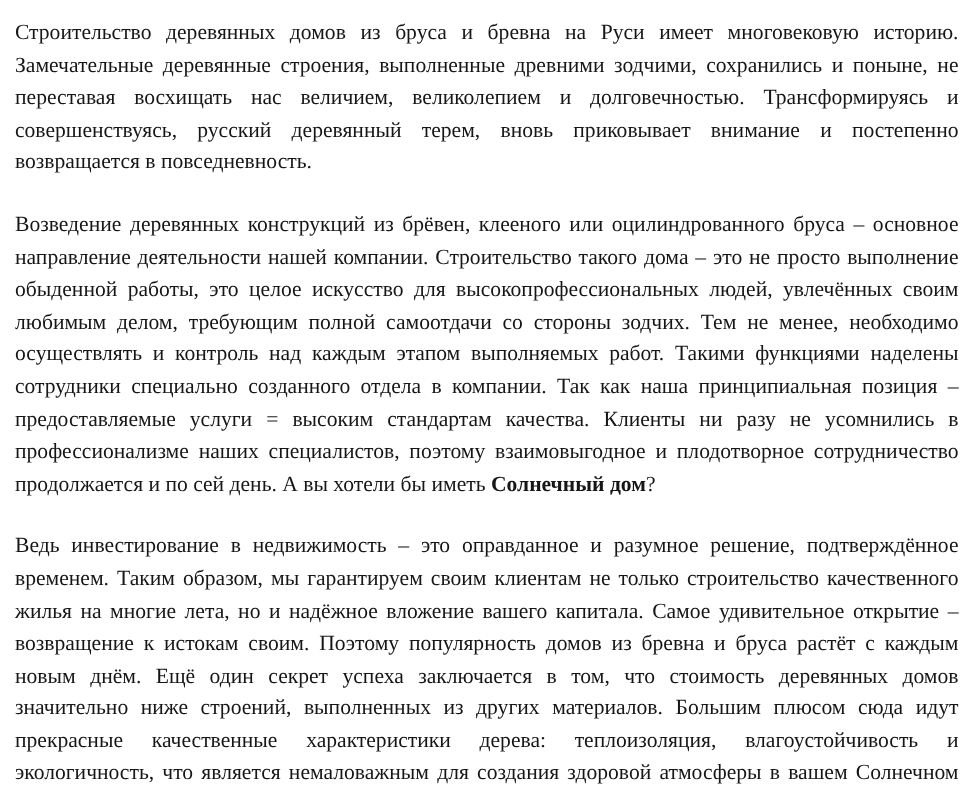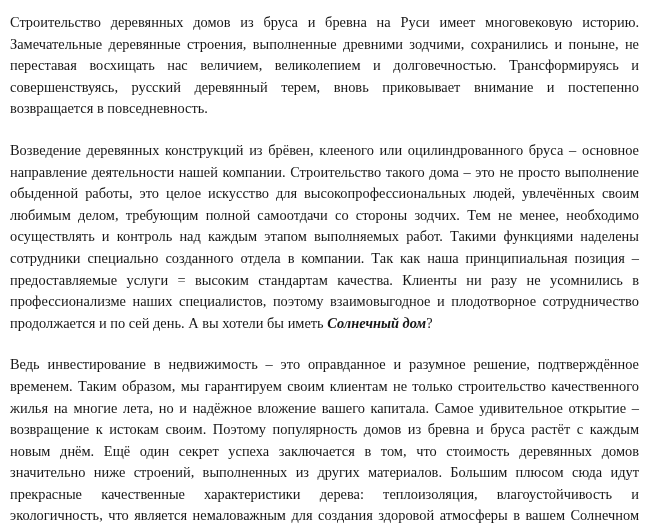--- a/index.html
+++ b/index.html
@@ -31,21 +31,20 @@
     text-align: justify;
     text-justify: inter-word;
     color: #161616;
     letter-spacing: 0px;
   }
   .para:last-child {
     margin-bottom: 0;
   }
   .para b, .bold {
     font-weight: bold;
-    font-style: italic;
   }
 </style>
 </head>
 <body>
 
 <div class="page">
   <div class="article">
     <p class="para"><span>Строительство деревянных домов из бруса и бревна на Руси имеет многовековую историю. Замечательные деревянные строения, выполненные древними зодчими, сохранились и поныне, не переставая восхищать нас величием, великолепием и долговечностью. Трансформируясь и совершенствуясь, русский деревянный терем, вновь приковывает внимание и постепенно возвращается в повседневность.</span></p>
     <p class="para"><span>Возведение деревянных конструкций из брёвен, клееного или оцилиндрованного бруса – основное направление деятельности нашей компании. Строительство такого дома – это не просто выполнение обыденной работы, это целое искусство для высокопрофессиональных людей, увлечённых своим любимым делом, требующим полной самоотдачи со стороны зодчих. Тем не менее, необходимо осуществлять и контроль над каждым этапом выполняемых работ. Такими функциями наделены сотрудники специально созданного отдела в компании. Так как наша принципиальная позиция – предоставляемые услуги = высоким стандартам качества. Клиенты ни разу не усомнились в профессионализме наших специалистов, поэтому взаимовыгодное и плодотворное сотрудничество продолжается и по сей день. А вы хотели бы иметь </span><b>Солнечный дом</b><span>?</span></p>
     <p class="para"><span>Ведь инвестирование в недвижимость – это оправданное и разумное решение, подтверждённое временем. Таким образом, мы гарантируем своим клиентам не только строительство качественного жилья на многие лета, но и надёжное вложение вашего капитала. Самое удивительное открытие – возвращение к истокам своим. Поэтому популярность домов из бревна и бруса растёт с каждым новым днём. Ещё один секрет успеха заключается в том, что стоимость деревянных домов значительно ниже строений, выполненных из других материалов. Большим плюсом сюда идут прекрасные качественные характеристики дерева: теплоизоляция, влагоустойчивость и экологичность, что является немаловажным для создания здоровой атмосферы в вашем Солнечном доме.</span></p>

